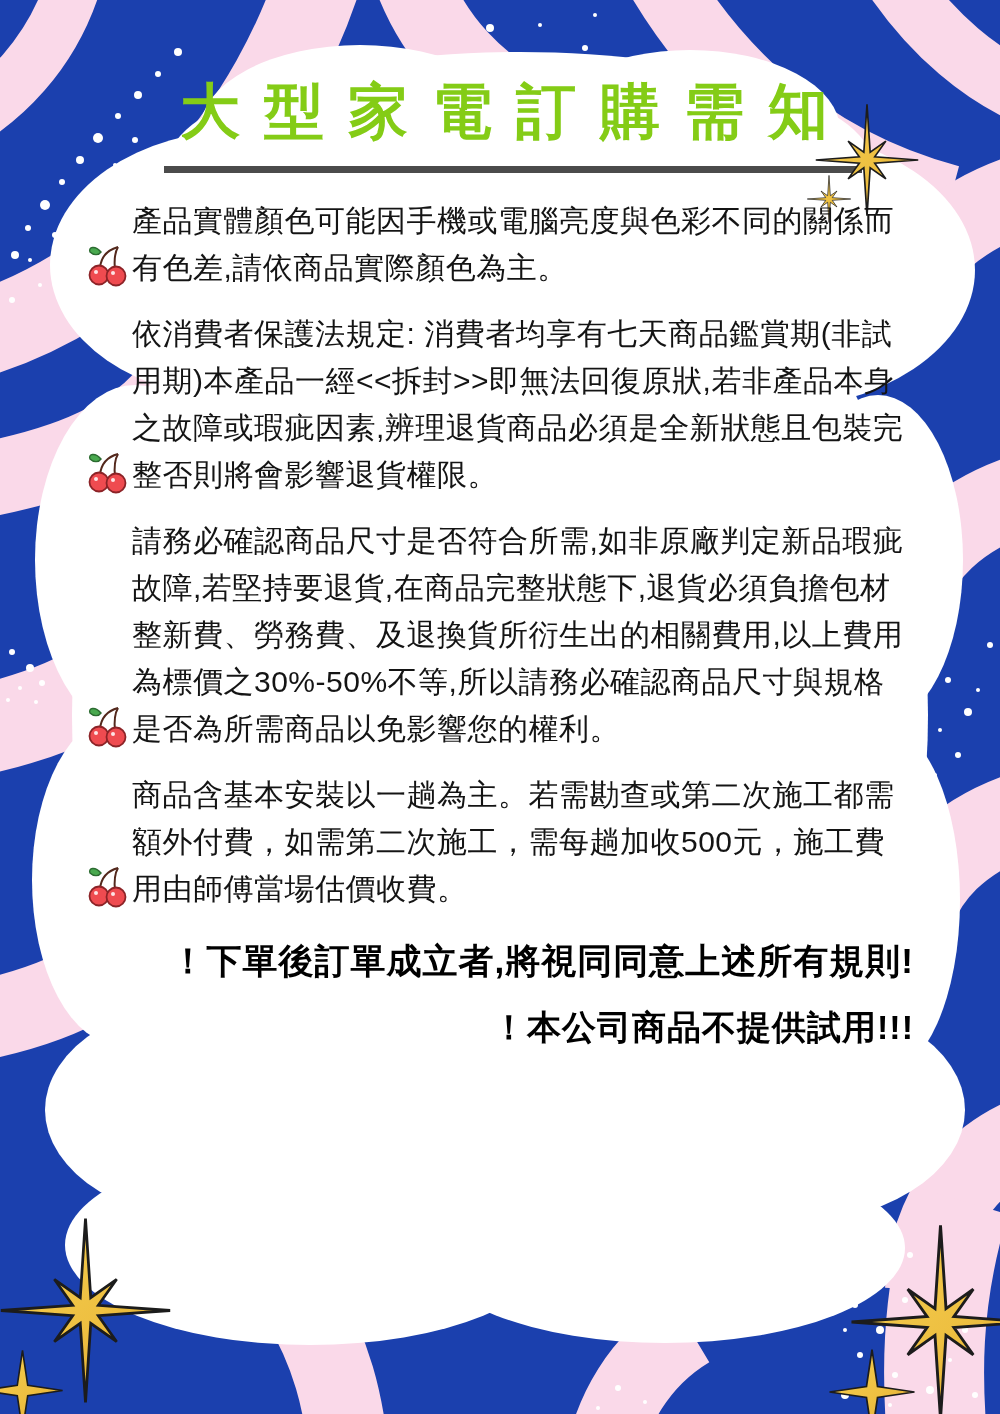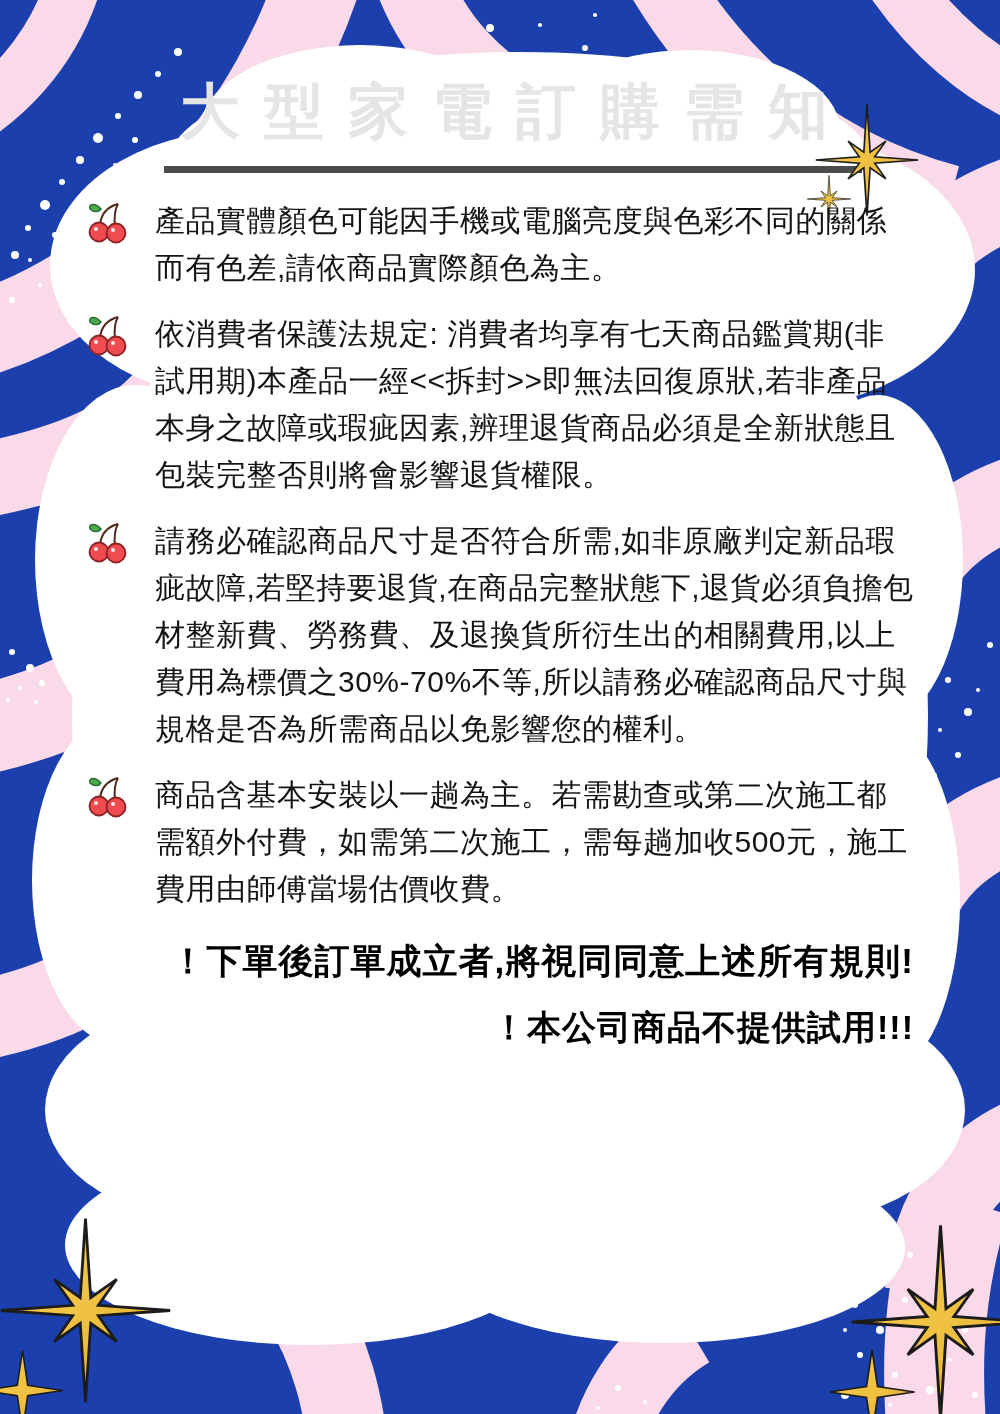--- a/index.html
+++ b/index.html
@@ -7,25 +7,25 @@
     width:1000px;height:1414px;overflow:hidden;position:relative;
     background:#1b40ae;
     font-family:"Liberation Sans",sans-serif;
   }
   svg.bg-layer{position:absolute;left:0;top:0;width:1000px;height:1414px;display:block;}
   .star{position:absolute;}
   .z2{z-index:2;}
   .content{position:absolute;left:88px;top:72px;width:826px;}
   .title-wrap{text-align:center;margin-bottom:24px;position:relative;z-index:1;}
   .title{
-    display:inline-block;font-size:60px;font-weight:700;color:#e5e5e5;
+    display:inline-block;font-size:60px;font-weight:700;color:#84cc16;
     letter-spacing:24px;margin-right:-24px;
     padding:0 10px 13px 16px;border-bottom:7px solid #4b4b4b;
   }
-  .item{display:flex;gap:25px;margin-bottom:19px;position:relative;z-index:5;}
+  .item{display:flex;gap:2px;margin-bottom:19px;position:relative;z-index:5;align-items:flex-end;}
   .cherry-col{flex:0 0 42px;padding-top:1px;}
   .item p{margin:0;font-size:30px;line-height:47px;color:#141414;letter-spacing:0.5px;}
   .footer{position:relative;z-index:5;text-align:right;color:#000;font-weight:800;}
   .footer .l1{font-size:35px;margin-top:26px;letter-spacing:1px;}
   .footer .l2{font-size:34px;margin-top:20px;letter-spacing:1px;padding-left:40px;}
 </style>
 </head>
 <body>
 
 <svg class="bg-layer" viewBox="0 0 1000 1414" aria-hidden="true">
@@ -205,21 +205,21 @@
       <svg width="40" height="46" viewBox="0 0 40 46">
         <path d="M12 27 C 13 16, 19 9, 30 6" stroke="#53281c" stroke-width="2" fill="none"></path>
         <path d="M27 29 C 26 19, 27 11, 30 6" stroke="#53281c" stroke-width="2" fill="none"></path>
         <path d="M13 11 C 7 4, 0 6, 2 11 C 6 15, 11 14, 13 11 Z" fill="#49a94f" stroke="#2c6b31" stroke-width="1.4"></path>
         <circle cx="11" cy="34" r="9.5" fill="#ef4b50" stroke="#8c2327" stroke-width="1.8"></circle>
         <circle cx="28" cy="35" r="9.5" fill="#ef4b50" stroke="#8c2327" stroke-width="1.8"></circle>
         <circle cx="8" cy="31" r="2" fill="#ffffff" opacity="0.85"></circle>
         <circle cx="25" cy="32" r="2" fill="#ffffff" opacity="0.85"></circle>
       </svg>
     </span>
-    <p>請務必確認商品尺寸是否符合所需,如非原廠判定新品瑕疵故障,若堅持要退貨,在商品完整狀態下,退貨必須負擔包材整新費、勞務費、及退換貨所衍生出的相關費用,以上費用為標價之30%-70%不等,所以請務必確認商品尺寸與規格是否為所需商品以免影響您的權利。</p>
+    <p>請務必確認商品尺寸是否符合所需,如非原廠判定新品瑕疵故障,若堅持要退貨,在商品完整狀態下,退貨必須負擔包材整新費、勞務費、及退換貨所衍生出的相關費用,以上費用為標價之30%-50%不等,所以請務必確認商品尺寸與規格是否為所需商品以免影響您的權利。</p>
   </div>
 
 
 
   <div class="item">
     <span class="cherry-col">
       <svg width="40" height="46" viewBox="0 0 40 46">
         <path d="M12 27 C 13 16, 19 9, 30 6" stroke="#53281c" stroke-width="2" fill="none"></path>
         <path d="M27 29 C 26 19, 27 11, 30 6" stroke="#53281c" stroke-width="2" fill="none"></path>
         <path d="M13 11 C 7 4, 0 6, 2 11 C 6 15, 11 14, 13 11 Z" fill="#49a94f" stroke="#2c6b31" stroke-width="1.4"></path>

